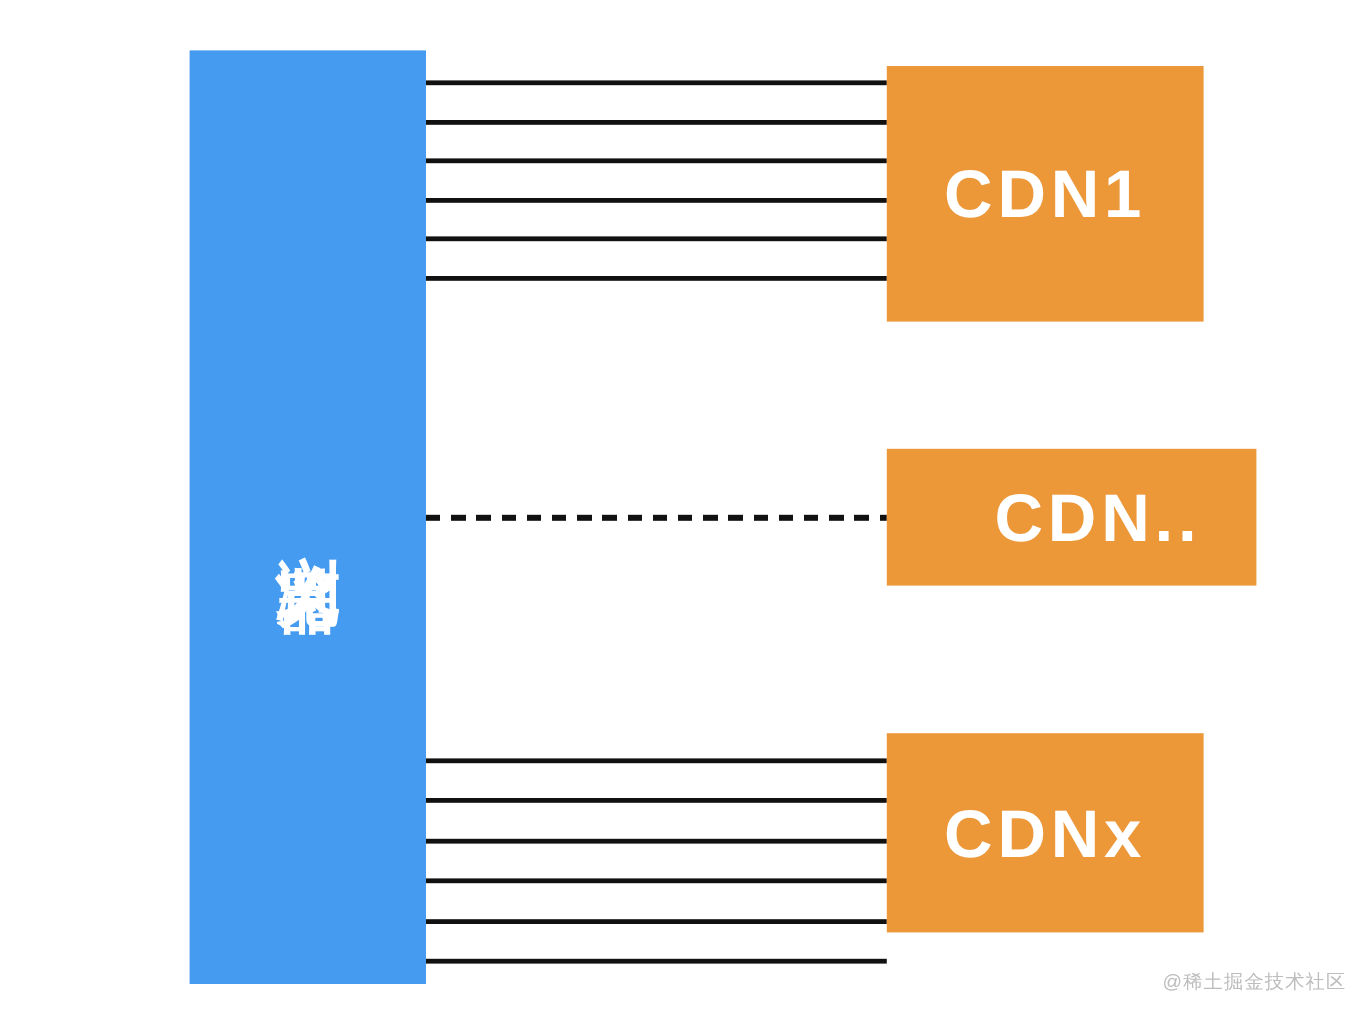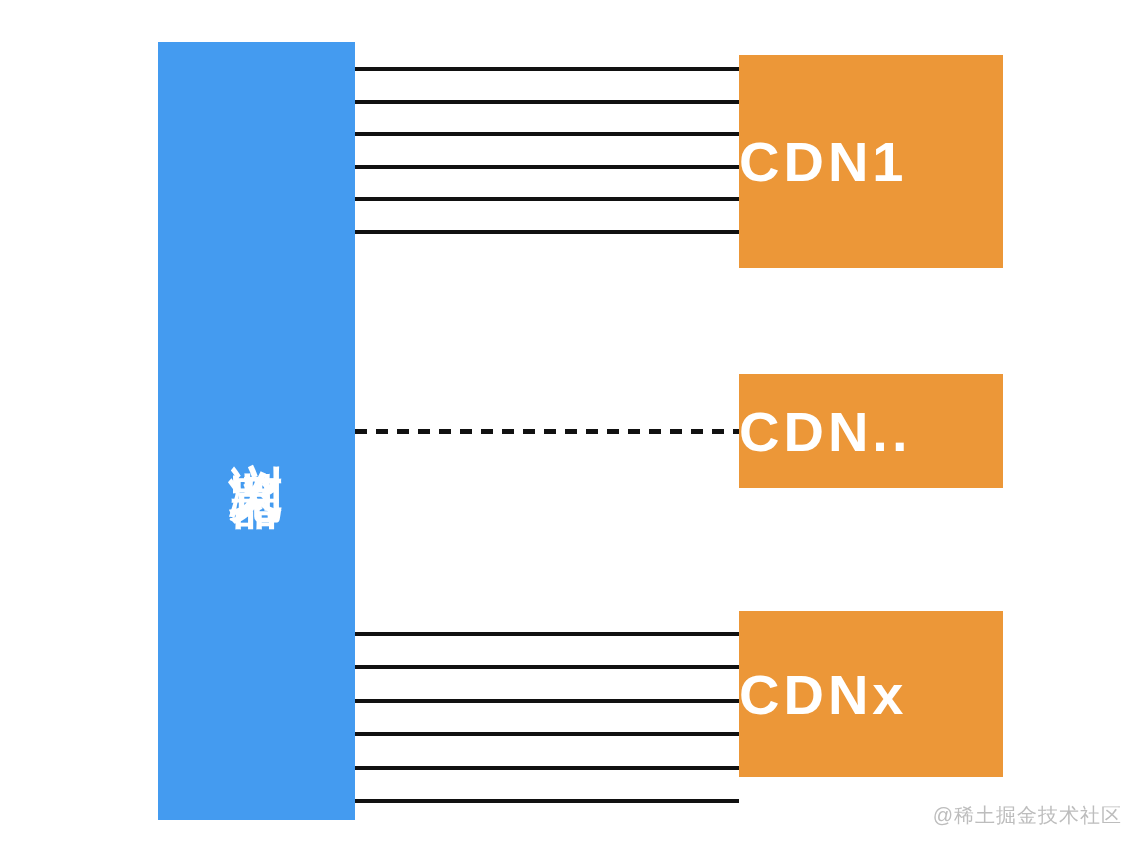--- a/index.html
+++ b/index.html
@@ -36,24 +36,24 @@
     line-height: 1;
     user-select: none;
   }
   .cdn-box {
     position: absolute;
     left: 739px;
     width: 264px;
     background: var(--cdn-color, #ec9738);
     display: flex;
     align-items: center;
-    justify-content: flex-start;
+    justify-content: center;
   }
   .cdn-box.cdn1 { top: 55px;  height: 213px; }
-  .cdn-box.cdn2 { top: 374px; height: 114px; }
+  .cdn-box.cdn2 { top: 374px; height: 114px; padding-left: 44px; }
   .cdn-box.cdn3 { top: 611px; height: 166px; }
   .cdn-label {
     color: var(--node-text-color, #ffffff);
     font-size: 56px;
     font-weight: bold;
     letter-spacing: 4px;
     user-select: none;
   }
   .conn-group {
     position: absolute;
@@ -78,21 +78,21 @@
       var(--line-color, #111111) 0px,
       var(--line-color, #111111) 12px,
       transparent 12px,
       transparent 21px
     );
   }
   .watermark {
     position: absolute;
     right: 20px;
     bottom: 20px;
-    font-size: 20px;
+    font-size: 16px;
     letter-spacing: 1px;
     color: var(--watermark-color, #bdbdbd);
     user-select: none;
   }
 </style>
 </head>
 <body>
 
 <div class="canvas" style="--bg-color: #ffffff; --browser-color: #449bf0; --cdn-color: #ec9738; --node-text-color: #ffffff; --line-color: #111111; --watermark-color: #bdbdbd;">
 

